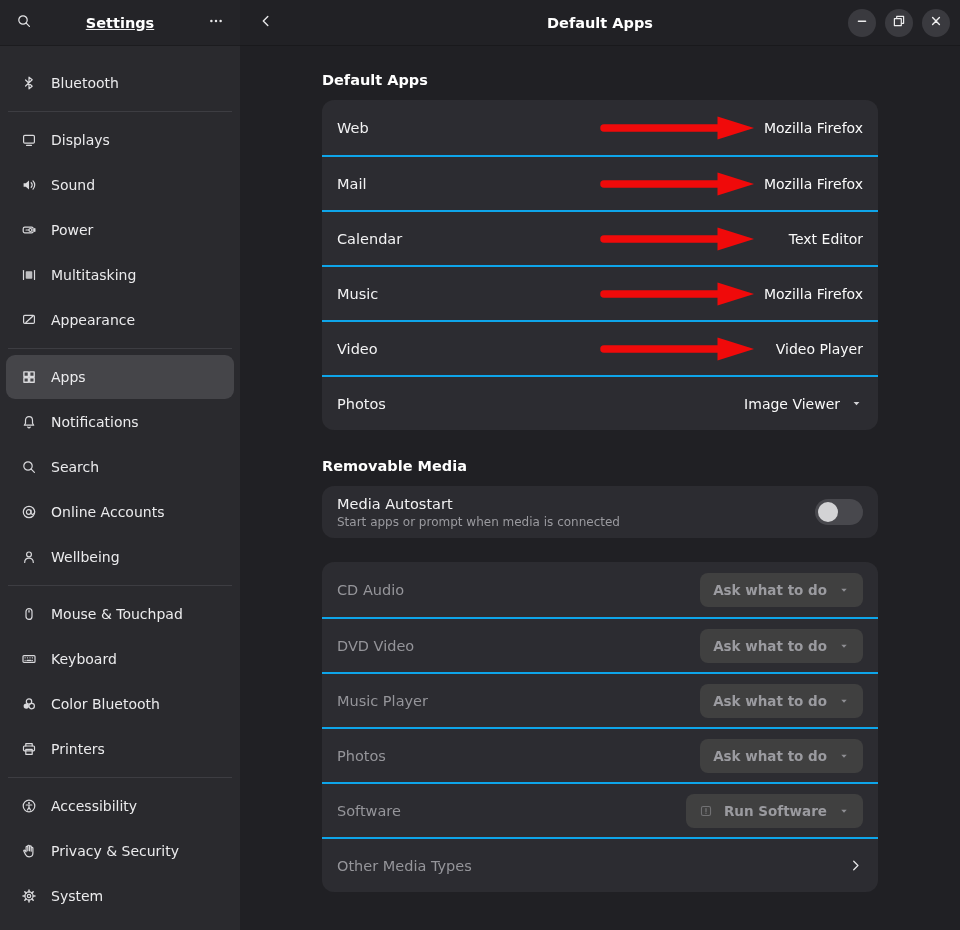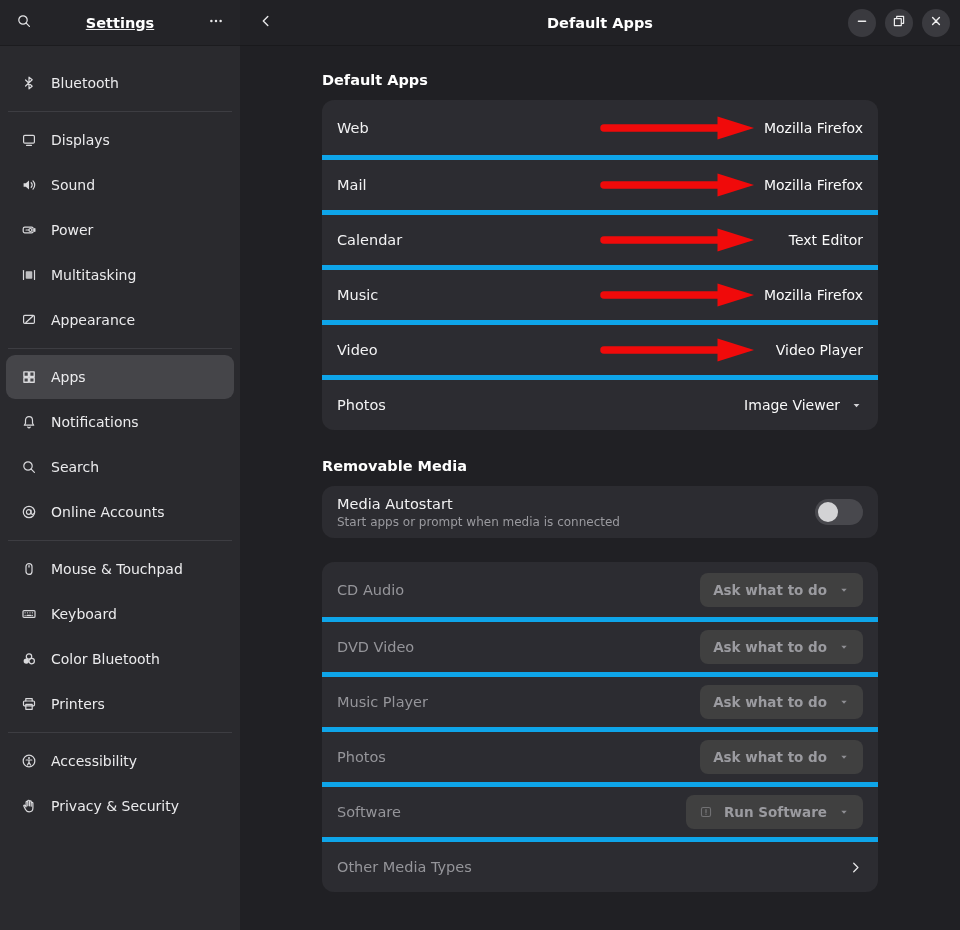--- a/index.html
+++ b/index.html
@@ -46,21 +46,21 @@
     width:28px; height:28px; border-radius:50%; border:none; background:#3a3a3f;
     display:flex; align-items:center; justify-content:center; color:#ededee; cursor:pointer;
   }
   .content { flex:1; overflow:hidden; }
   .page { width:556px; margin:0 auto; padding-top:26px; }
   .section-title { font-weight:bold; font-size:14.5px; color:#ffffff; margin-bottom:12px; }
   .section-gap { margin-top:28px; }
   .card { background:#2c2c31; border-radius:12px; overflow:hidden; }
   .card.mb { margin-bottom:24px; }
   .row { height:55px; display:flex; align-items:center; padding:0 15px; position:relative; }
-  .row + .row { border-top:5px solid #0ea5e9;justify-content:space-between; }
+  .row + .row { border-top:2px solid #0ea5e9;justify-content:space-between; }
   .row-label { font-size:14.5px; color:#f2f2f3; }
   .row-value { margin-left:auto; font-size:14px; color:#fafafa; display:flex; align-items:center; gap:10px; }
   .row-value .caret { display:flex; color:#d2d2d5; }
   .annot-arrow { position:absolute; right:122px; top:50%; transform:translateY(-50%); width:156px; height:26px; }
   
   .row.tall { height:52px; }
   .row-texts { display:flex; flex-direction:column; gap:3px; }
   .row-sub { font-size:12px; color:#9a9a9f; }
   .toggle { width:48px; height:26px; border-radius:13px; background:#48484d; margin-left:auto; position:relative; cursor:pointer; border:none; }
   .toggle .knob { position:absolute; left:3px; top:3px; width:20px; height:20px; border-radius:50%; background:#d3d3d5; }
@@ -191,20 +191,29 @@
       <div class="nav-item">
         <span class="icn">
           <svg viewBox="0 0 16 16" width="16" height="16" fill="none" stroke="currentColor" stroke-width="1.2" stroke-linecap="round" stroke-linejoin="round">
             <circle cx="8" cy="8" r="5.7"></circle>
             <circle cx="7.7" cy="8" r="2.3"></circle>
             <path d="M10 6.2 L10 8.7 C10 10 11 10.6 12 10.2 C13.1 9.7 13.7 9 13.6 7.6"></path>
           </svg>
         </span>
         <span>Online Accounts</span>
       </div>
+      <div class="nav-item">
+        <span class="icn">
+          <svg viewBox="0 0 16 16" width="16" height="16" fill="none" stroke="currentColor" stroke-width="1.2" stroke-linecap="round" stroke-linejoin="round">
+            <circle cx="8" cy="5.4" r="2.4"></circle>
+            <path d="M3.7 13.4 C3.7 10.5 5.6 9.1 8 9.1 C10.4 9.1 12.3 10.5 12.3 13.4"></path>
+          </svg>
+        </span>
+        <span>Wellbeing</span>
+      </div>
       <div class="nav-divider"></div>
       <div class="nav-item">
         <span class="icn">
           <svg viewBox="0 0 16 16" width="16" height="16" fill="none" stroke="currentColor" stroke-width="1.2" stroke-linecap="round" stroke-linejoin="round">
             <rect x="5" y="2.6" width="6" height="10.8" rx="3"></rect>
             <rect x="7.35" y="4.1" width="1.3" height="2.6" rx="0.65" fill="currentColor" stroke="none"></rect>
           </svg>
         </span>
         <span>Mouse &amp; Touchpad</span>
       </div>
@@ -248,20 +257,30 @@
         </span>
         <span>Accessibility</span>
       </div>
       <div class="nav-item">
         <span class="icn">
           <svg viewBox="0 0 16 16" width="16" height="16" fill="none" stroke="currentColor" stroke-width="1.2" stroke-linecap="round" stroke-linejoin="round">
             <path d="M5.1 8.8 L5.1 4.3 A0.85 0.85 0 0 1 6.8 4.3 L6.8 7.8 L6.8 3.1 A0.85 0.85 0 0 1 8.5 3.1 L8.5 7.8 L8.5 3.7 A0.85 0.85 0 0 1 10.2 3.7 L10.2 8.2 L10.2 5.2 A0.85 0.85 0 0 1 11.9 5.2 L11.9 10 C11.9 12.4 10.5 13.8 8.2 13.8 C6.3 13.8 5.3 13 4.5 11.4 L2.8 8.1 C2.4 7.3 3.4 6.7 4 7.3 Z"></path>
           </svg>
         </span>
         <span>Privacy &amp; Security</span>
+      </div>
+      <div class="nav-item">
+        <span class="icn">
+          <svg viewBox="0 0 16 16" width="16" height="16" fill="none" stroke="currentColor" stroke-width="1.2" stroke-linecap="round" stroke-linejoin="round">
+            <circle cx="8" cy="8" r="4.1"></circle>
+            <circle cx="8" cy="8" r="1.7"></circle>
+            <path d="M8 2 L8 3.9 M8 12.1 L8 14 M2 8 L3.9 8 M12.1 8 L14 8 M3.8 3.8 L5.1 5.1 M10.9 10.9 L12.2 12.2 M12.2 3.8 L10.9 5.1 M5.1 10.9 L3.8 12.2" stroke-width="1.5"></path>
+          </svg>
+        </span>
+        <span>System</span>
       </div>
     </nav>
 </aside>
 
 <main class="main">
   <div class="main-header">
     <button class="icon-btn">
       <span class="icn"><svg viewBox="0 0 16 16" width="16" height="16" fill="none" stroke="currentColor" stroke-width="1.2" stroke-linecap="round" stroke-linejoin="round">
             <path d="M9.8 3.4 L5.3 8 L9.8 12.6" stroke-width="1.4"></path>
           </svg></span>

